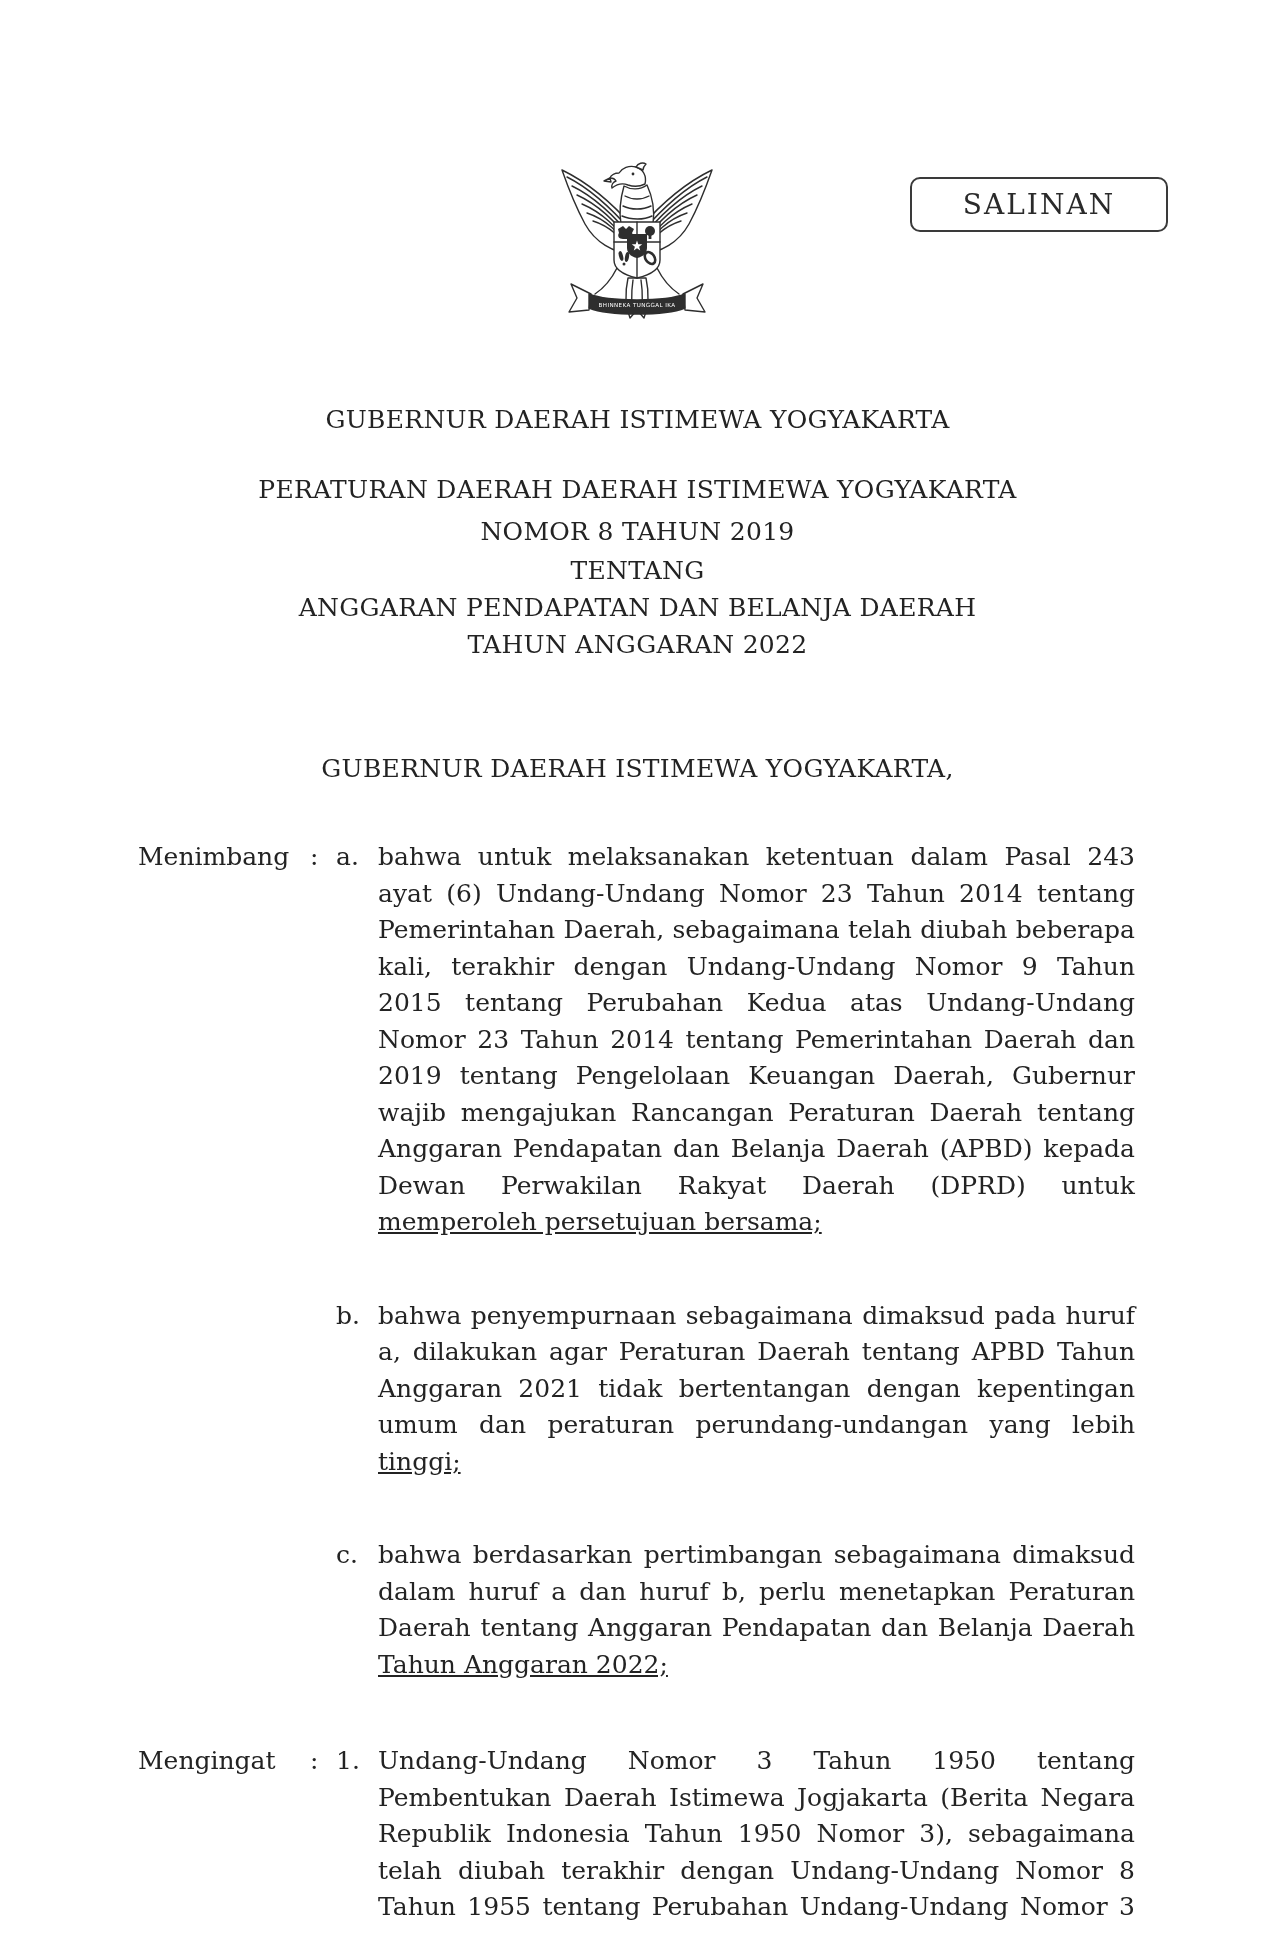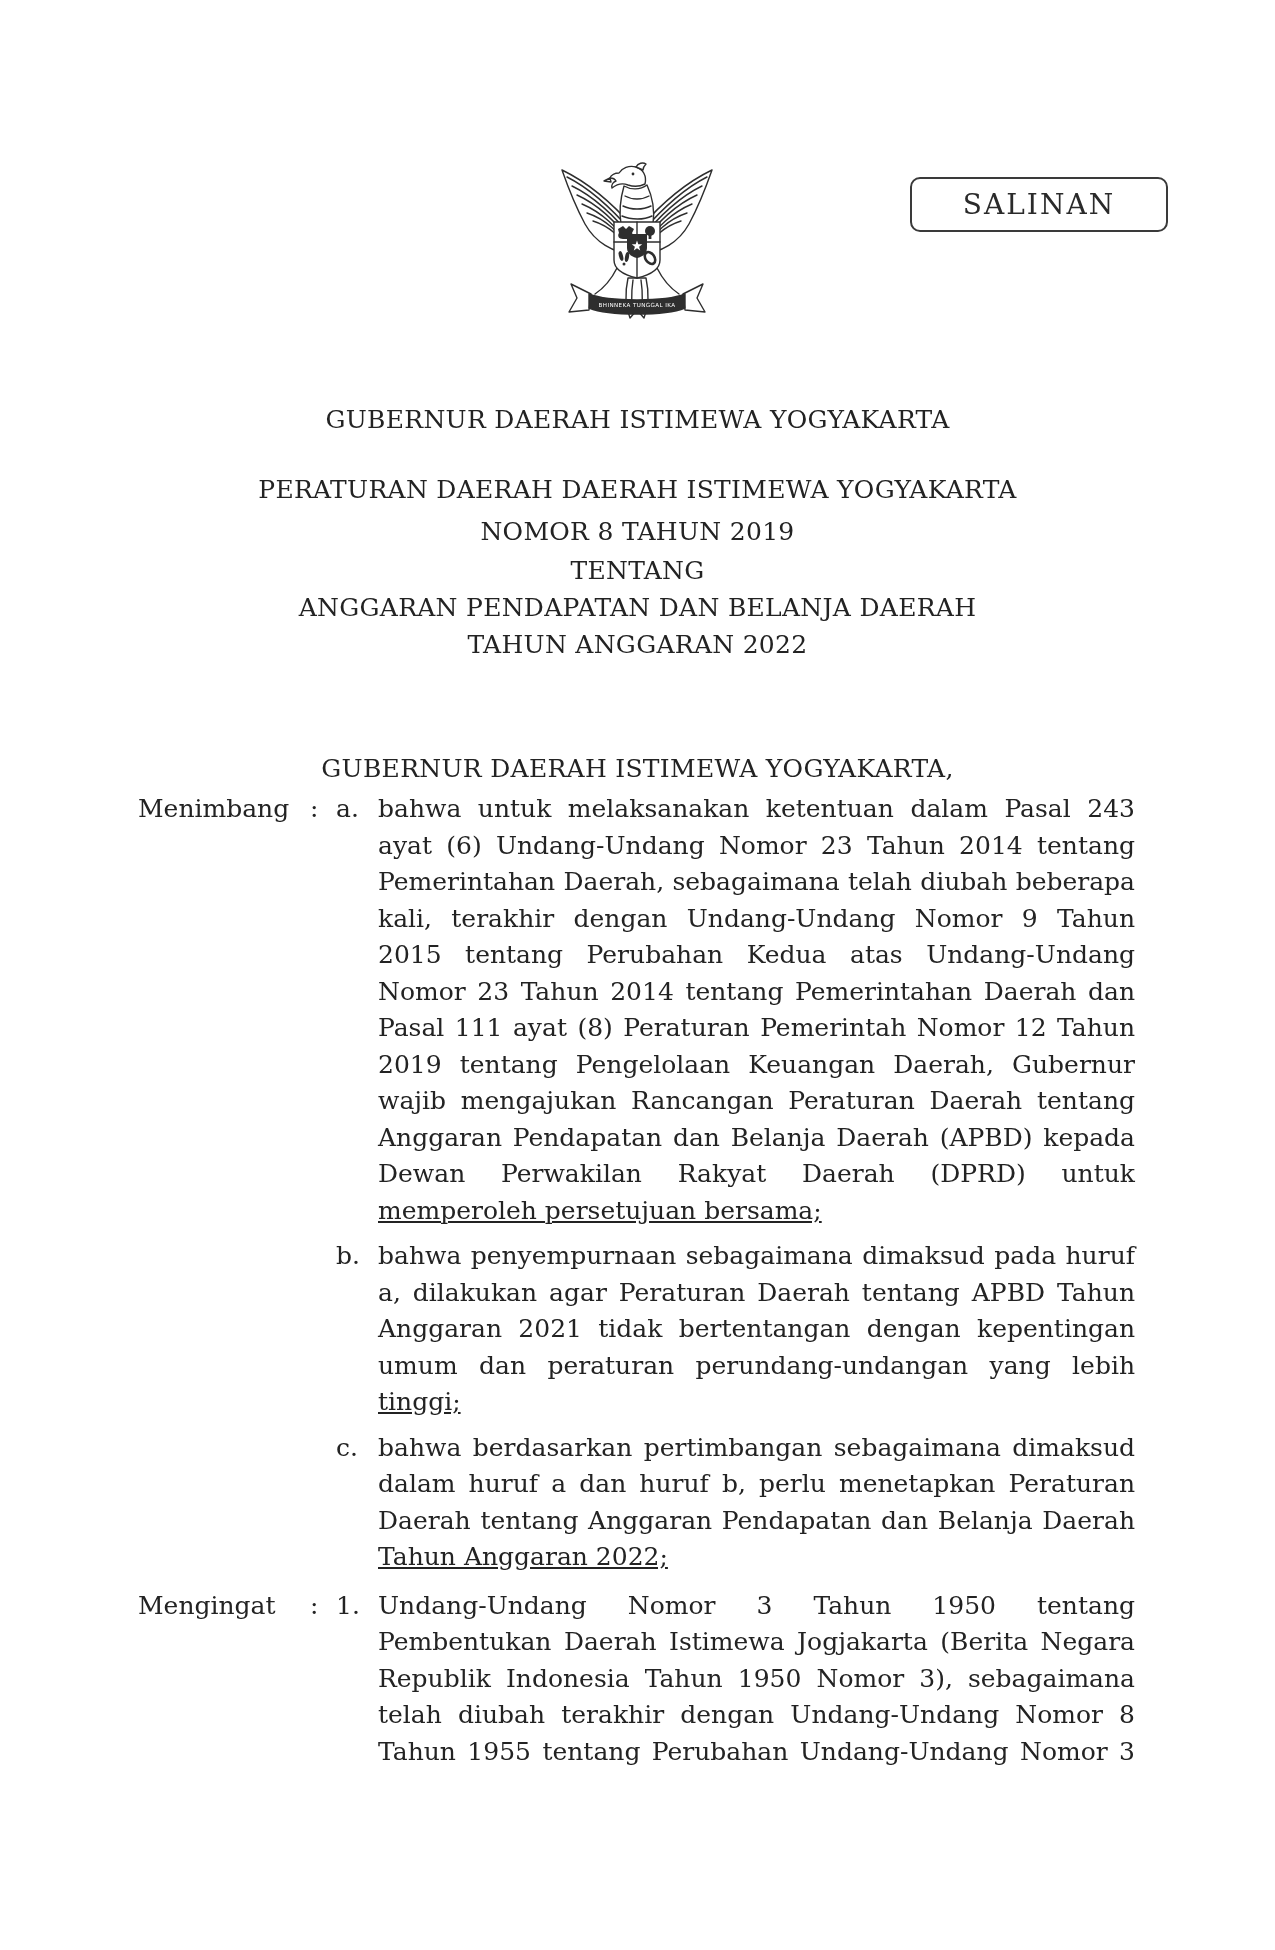--- a/index.html
+++ b/index.html
@@ -23,21 +23,21 @@
     position:absolute;left:0;width:100%;text-align:center;
     font-size:25px;line-height:34px;letter-spacing:0.3px;white-space:nowrap;margin-top:32px;
   }
   .h0{top:371px}.h1{top:441px}.h2{top:483px}.h3{top:522px}
   .h4{top:559px}.h5{top:596px}.h6{top:648px}.h7{top:720px}
   
   .sections{position:absolute;left:138px;top:791px;width:997px;font-size:25px;line-height:36.5px;}
   .section + .section{margin-top:12px;}
   .item{display:flex;align-items:flex-start;}
   .item + .item{margin-top:9px;}
-  .cell{flex:none;}
+  .cell{flex:none;margin-top:48px;}
   .cell.label{width:168px;}
   .cell.colon{width:28px;text-align:left;padding-left:4px;box-sizing:border-box;}
   .cell.marker{width:44px;padding-left:2px;box-sizing:border-box;}
   .cell.text{width:757px;}
   .jline{text-align:justify;text-align-last:justify;white-space:normal;}
   .jline.last{text-align-last:left;text-decoration:underline;}
 </style>
 </head>
 <body>
 
@@ -115,21 +115,20 @@
           <div class="cell label">Menimbang</div>
           <div class="cell colon">:</div>
           <div class="cell marker">a.</div>
           <div class="cell text">
             <div class="jline">bahwa untuk melaksanakan ketentuan dalam Pasal 243</div>
             <div class="jline">ayat (6) Undang-Undang Nomor 23 Tahun 2014 tentang</div>
             <div class="jline">Pemerintahan Daerah, sebagaimana telah diubah beberapa</div>
             <div class="jline">kali, terakhir dengan Undang-Undang Nomor 9 Tahun</div>
             <div class="jline">2015 tentang Perubahan Kedua atas Undang-Undang</div>
             <div class="jline">Nomor 23 Tahun 2014 tentang Pemerintahan Daerah dan</div>
-            <div class="jline">Pasal 111 ayat (8) Peraturan Pemerintah Nomor 12 Tahun</div>
             <div class="jline">2019 tentang Pengelolaan Keuangan Daerah, Gubernur</div>
             <div class="jline">wajib mengajukan Rancangan Peraturan Daerah tentang</div>
             <div class="jline">Anggaran Pendapatan dan Belanja Daerah (APBD) kepada</div>
             <div class="jline">Dewan Perwakilan Rakyat Daerah (DPRD) untuk</div>
             <div class="jline last">memperoleh persetujuan bersama;</div>
           </div>
         </div>
         <div class="item">
           <div class="cell label"></div>
           <div class="cell colon"></div>

